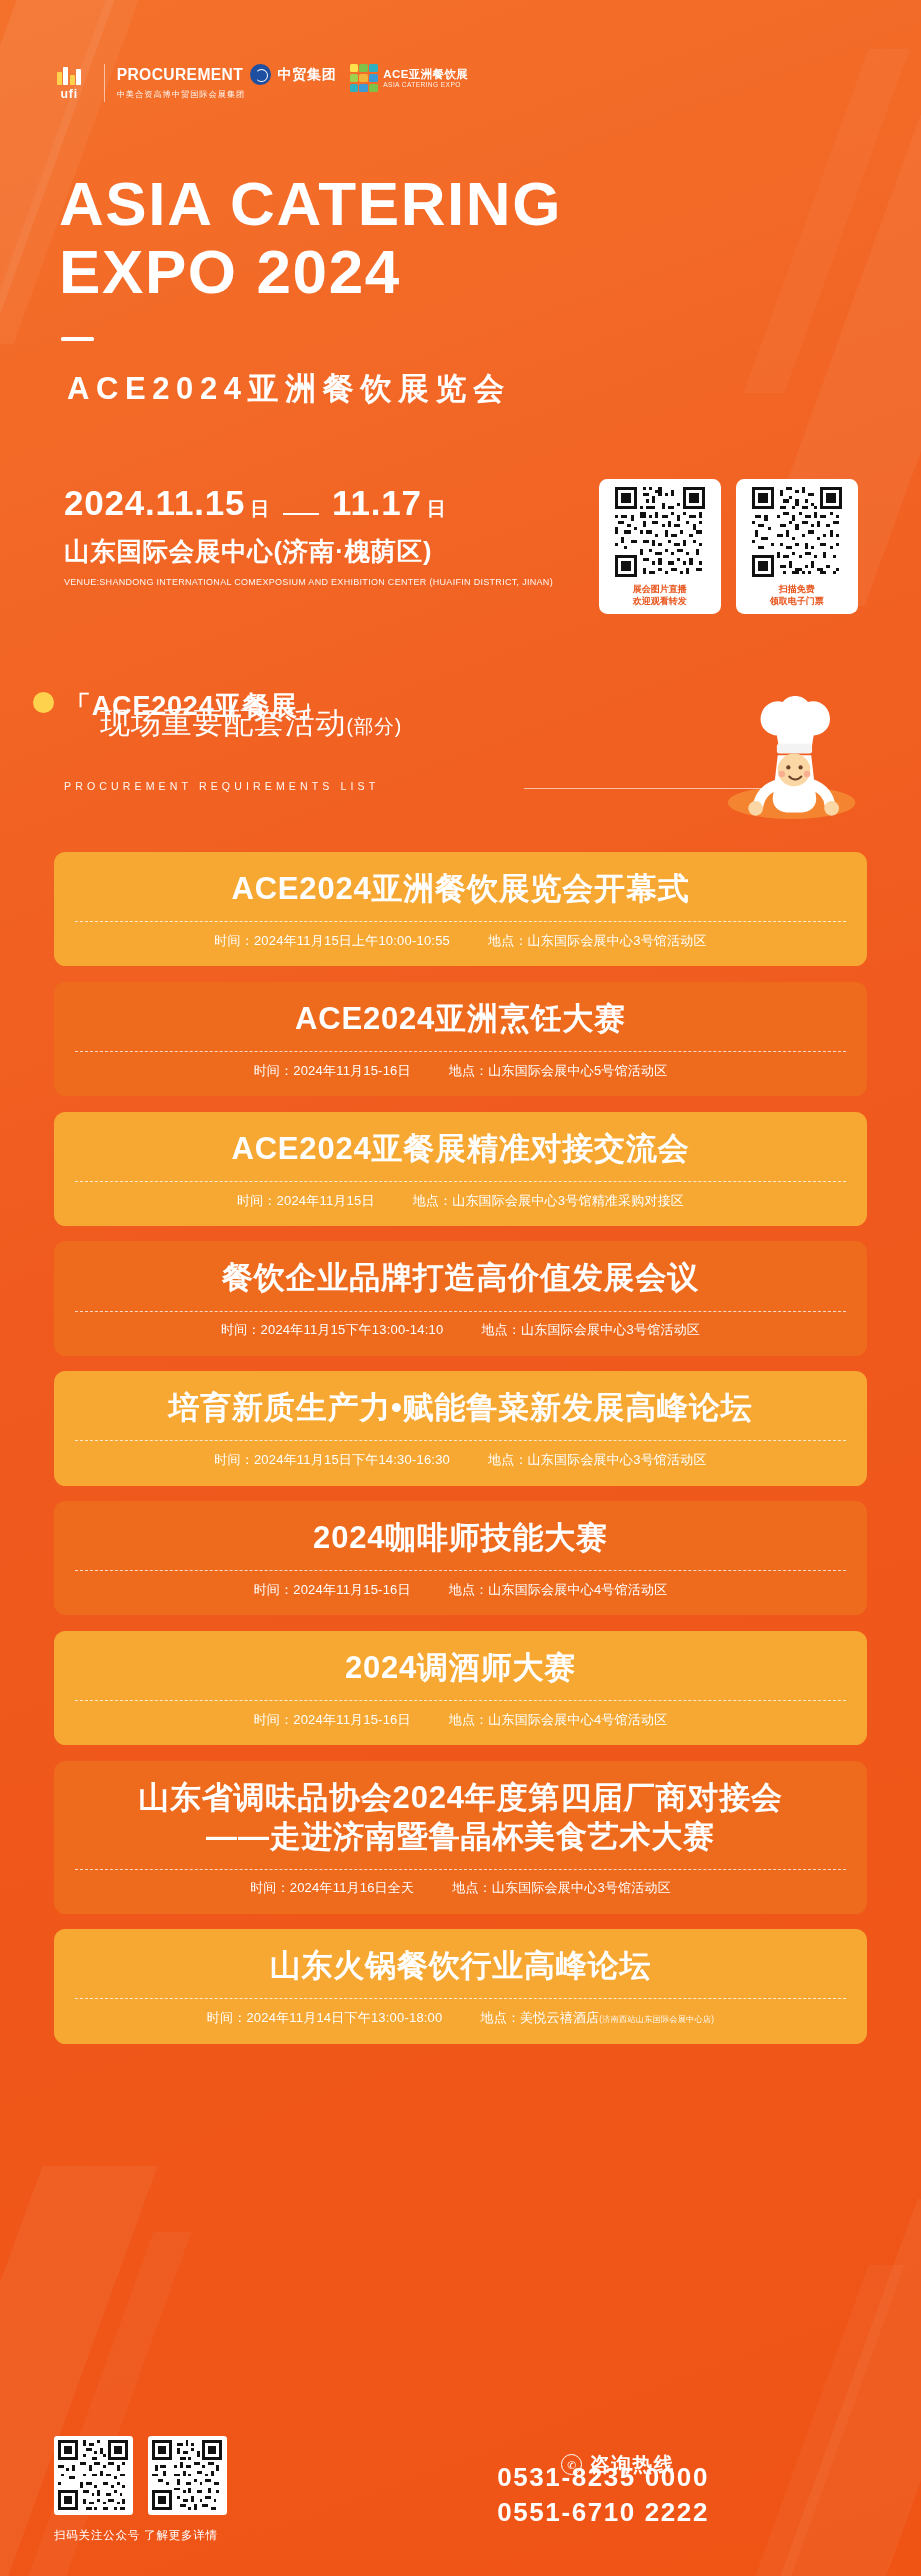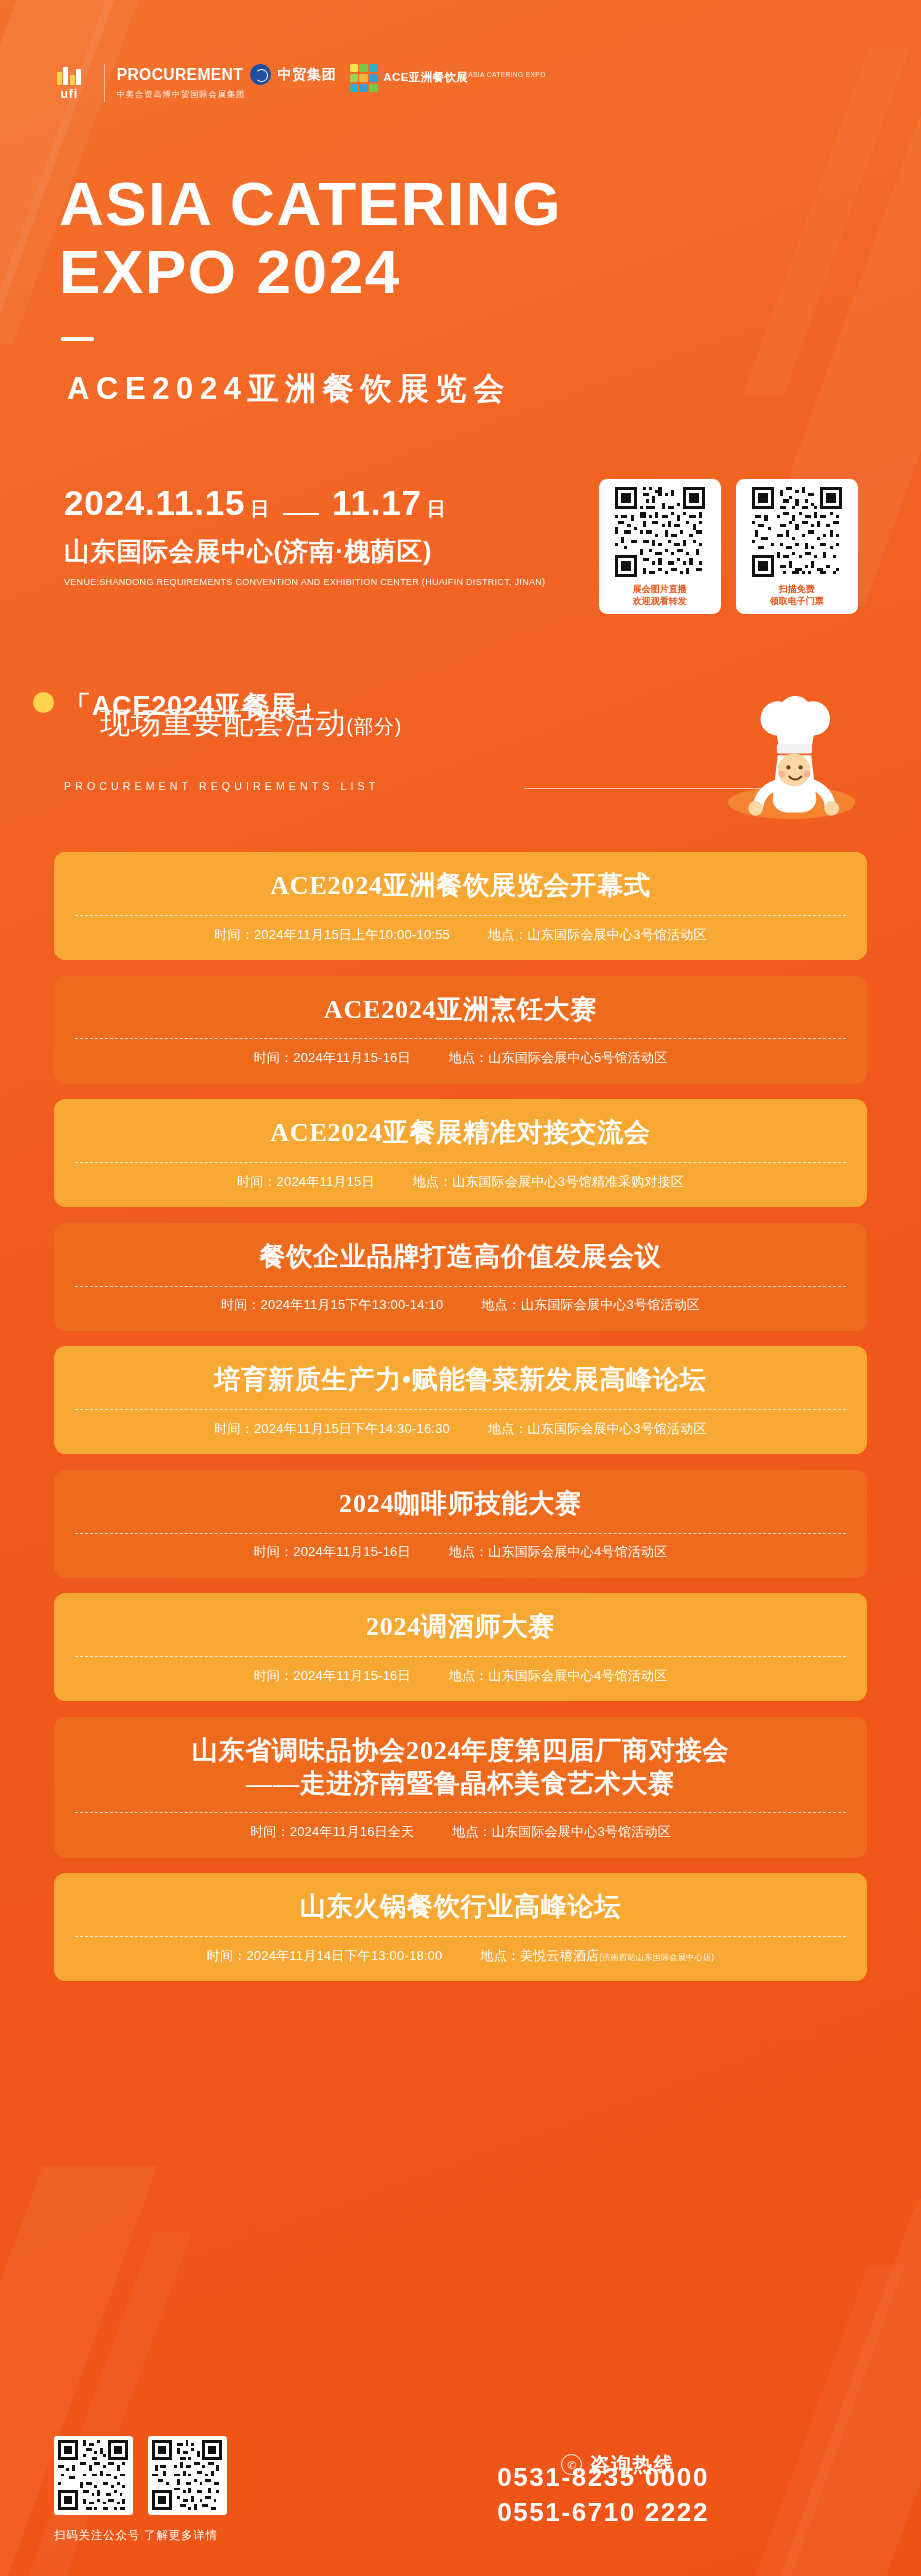--- a/index.html
+++ b/index.html
@@ -42,21 +42,21 @@
   .logo-blk{display:flex;flex-direction:column;justify-content:center;}
   .logo-row{display:flex;align-items:center;gap:6.6px;}
   .comex{font-size:15.6px;font-weight:bold;color:#fff;letter-spacing:0.4px;}
   .cn-mark{width:21px;height:21px;border-radius:50%;background:#1f4fa0;display:inline-block;position:relative;}
   .cn-mark:after{content:"";position:absolute;left:4.9px;top:4.9px;width:11.5px;height:11.5px;border:1.6px solid #fff;border-radius:50%;border-left-color:transparent;}
   .cn-text{font-size:14px;font-weight:bold;color:#fff;letter-spacing:0.8px;}
   .logo-sub{font-size:8.2px;color:#fff;letter-spacing:1px;margin-top:4.1px;opacity:.95;}
   .ace-logo{display:flex;align-items:center;gap:5.7px;margin-left:13px;}
   .ace-grid{width:28px;height:28px;display:grid;grid-template-columns:repeat(3,1fr);grid-template-rows:repeat(3,1fr);gap:1.6px;}
   .ace-grid span{display:block;border-radius:1.6px;}
-  .ace-txt{display:flex;line-height:1.15;}
+  .ace-txt{display:flex;flex-direction:column;line-height:1.15;}
   .ace-txt b{font-size:11.5px;color:#fff;letter-spacing:0.4px;}
   .ace-txt small{font-size:6.6px;color:#fff;opacity:.9;letter-spacing:0.4px;}
 
   
   .title-main{
     position:absolute;left:59px;top:172px;width:802px;
     color:#fff;font-size:62px;font-weight:bold;line-height:1.02;letter-spacing:1.6px;
   }
   .title-main .l2{display:block;margin-top:4.9px;}
   .title-cn{
@@ -92,21 +92,21 @@
 
   
   .cards{position:absolute;left:54px;top:852px;width:813px;display:flex;flex-direction:column;gap:15.6px;}
   .card{
     border-radius:11.5px;padding:18px 21px 16.4px;box-sizing:border-box;
     display:flex;flex-direction:column;align-items:center;
   }
   .card.a{background:#f6a832;}
   .card.b{background:#ee6a1d;}
   .card-title{
-    color:#fff;font-size:26px;font-weight:bold;letter-spacing:0.8px;text-align:center;line-height:1.25;font-family:Liberation Serif, serif;
+    color:#fff;font-size:31px;font-weight:bold;letter-spacing:0.8px;text-align:center;line-height:1.25;
   }
   .card-dash{width:100%;height:0;border-top:1.6px dashed rgba(255,255,255,.75);margin:12.3px 0 9.8px;}
   .card-meta{display:flex;justify-content:center;gap:38px;color:#fff;font-size:13px;letter-spacing:0.2px;flex-wrap:wrap;}
   .card-meta .mini{font-size:8.2px;opacity:.9;}
 
   
   .footer{position:absolute;left:0;right:0;bottom:0;height:205px;}
   .f-qrs{position:absolute;left:54px;bottom:61px;display:flex;gap:14.7px;}
   .f-qr{width:79px;height:79px;background:#fff;padding:4.1px;border-radius:3.3px;box-sizing:border-box;}
   .f-caption{position:absolute;left:54px;bottom:33px;color:#fff;font-size:11.5px;letter-spacing:0.8px;}
@@ -175,21 +175,21 @@
 
   <div class="datebox">
     <div class="dline">
       <span>2024.11.15</span>
       <span class="sm">日</span>
       <span class="dash"></span>
       <span>11.17</span>
       <span class="sm">日</span>
     </div>
     <div class="venue">山东国际会展中心(济南·槐荫区)</div>
-    <div class="venue-en">VENUE:SHANDONG REQUIREMENTS CONVENTION AND EXHIBITION CENTER (HUAIFIN DISTRICT, JINAN)</div>
+    <div class="venue-en">VENUE:SHANDONG INTERNATIONAL COMEXPOSIUM AND EXHIBITION CENTER (HUAIFIN DISTRICT, JINAN)</div>
   </div>
 
   <div class="qrgroup">
     <div class="qrcard">
       <svg class="qrimg" viewBox="0 0 29 29" shape-rendering="crispEdges">
         <rect width="29" height="29" fill="#fff"></rect>
         <g fill="#111">
           <rect x="0" y="0" width="7" height="7"></rect>
             <rect x="1" y="1" width="5" height="5" fill="#fff"></rect>
             <rect x="2" y="2" width="3" height="3"></rect>

